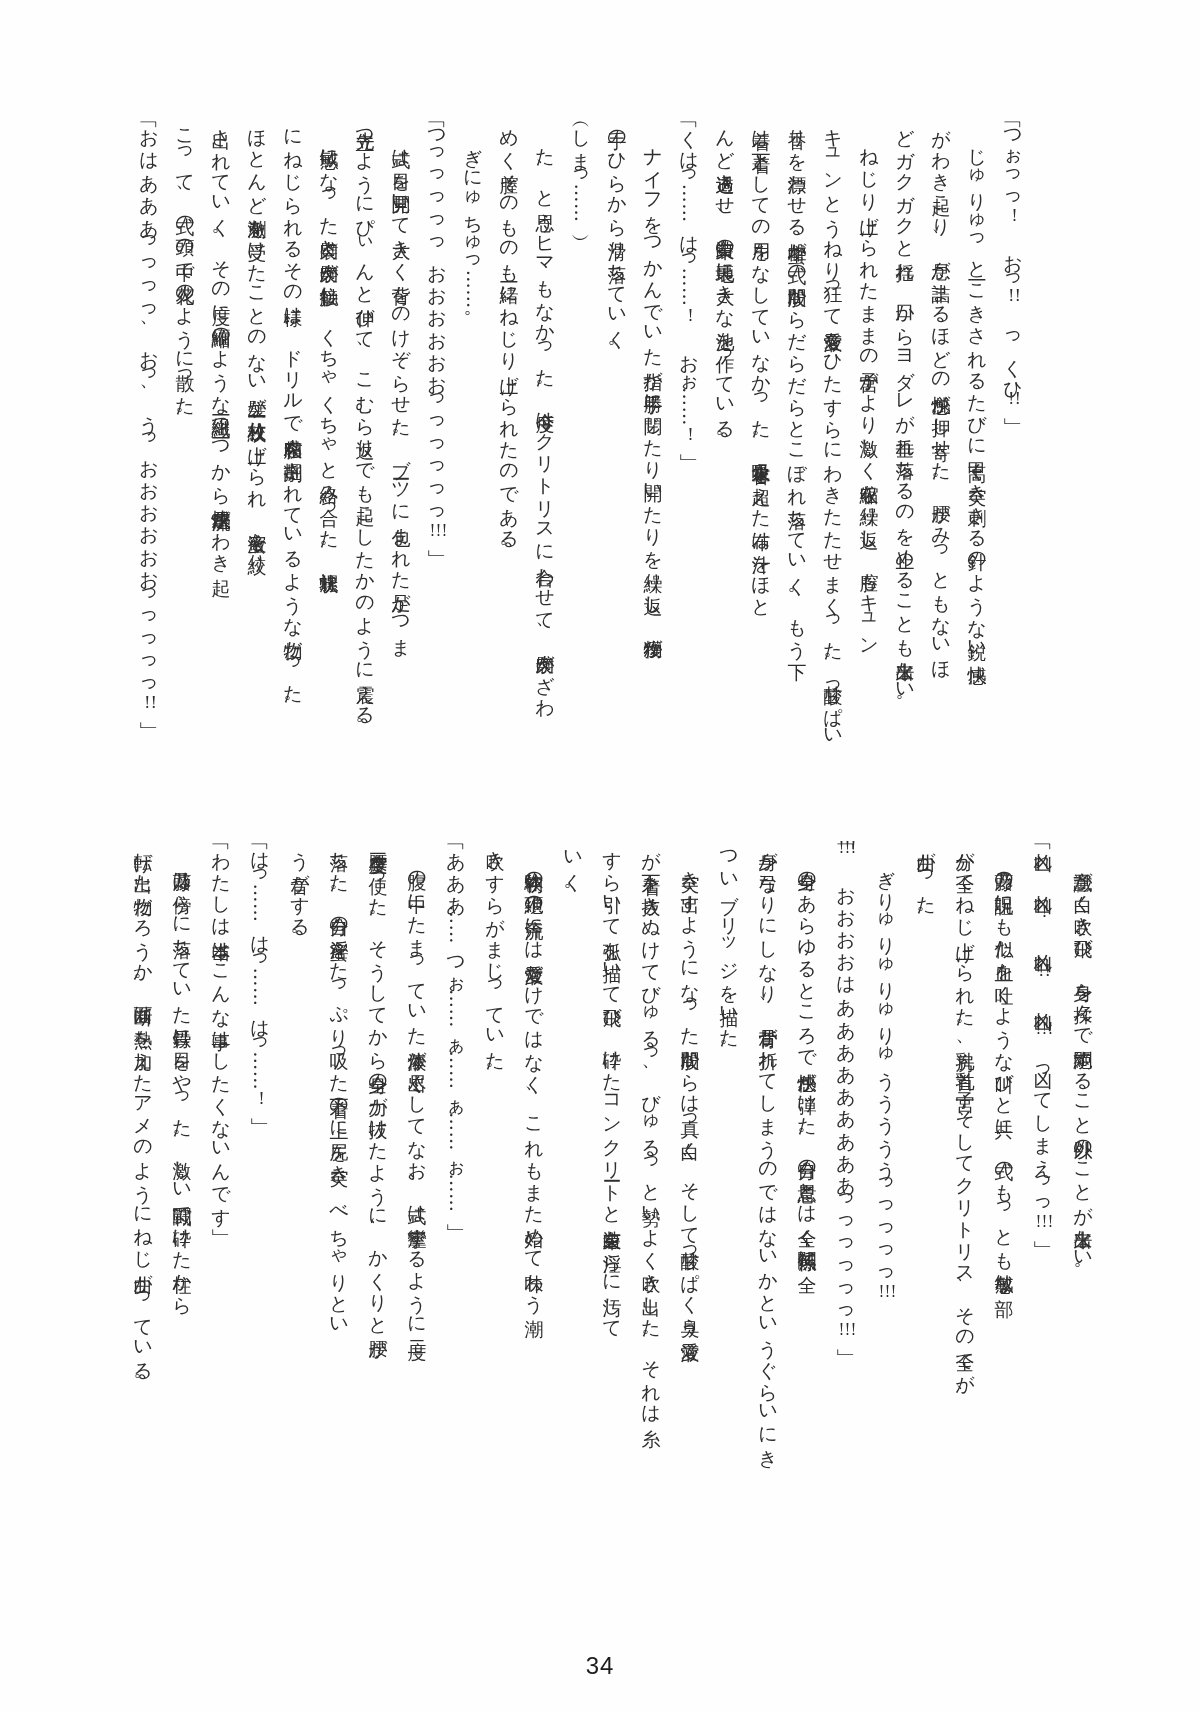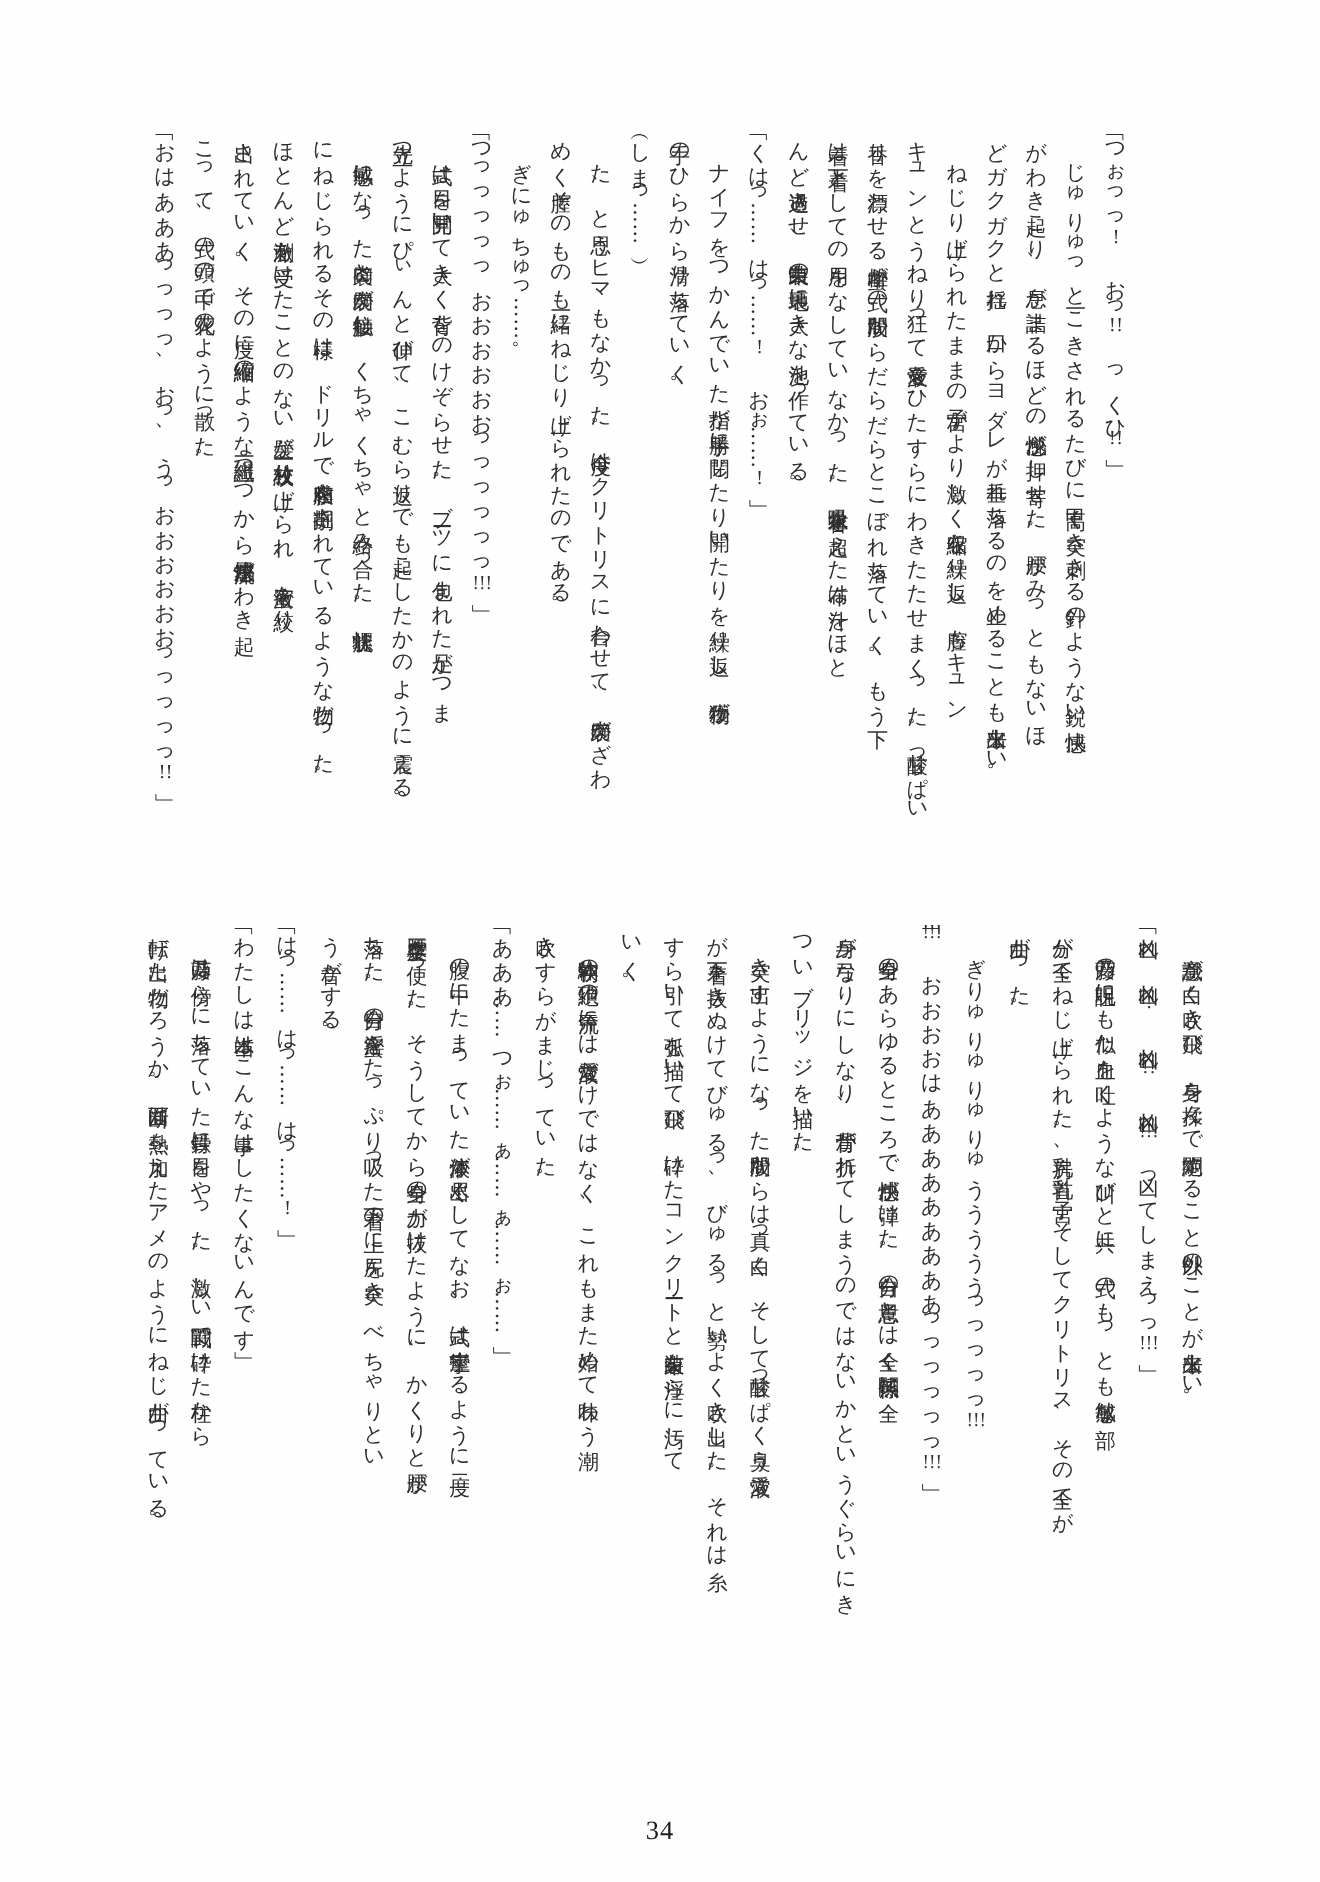--- a/index.html
+++ b/index.html
@@ -44,21 +44,21 @@
     text-combine-upright: all;
     -webkit-text-combine: horizontal;
     font-size: 0.85em;
   }
   .page-number {
     position: absolute;
     top: 1652px;
     left: 0;
     width: 100%;
     text-align: center;
-    font-family: Liberation Serif, serif;
+    font-family: Liberation Sans, sans-serif;
     font-size: 24px;
     color: #1c1c1c;
     letter-spacing: 1px;
   }
 </style>
 </head>
 <body>
 
 <div class="page">
 

